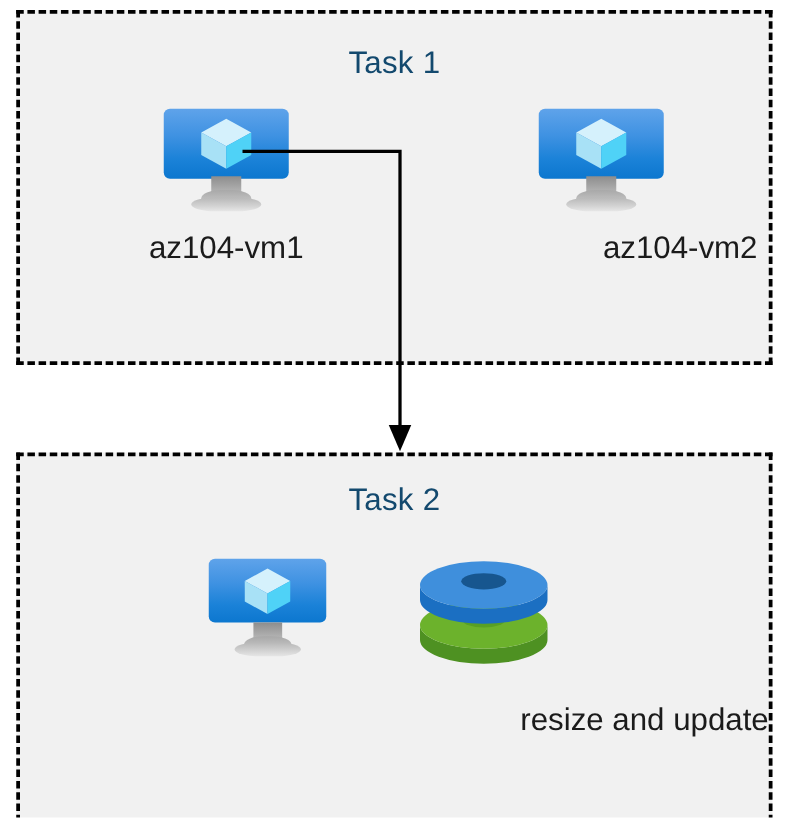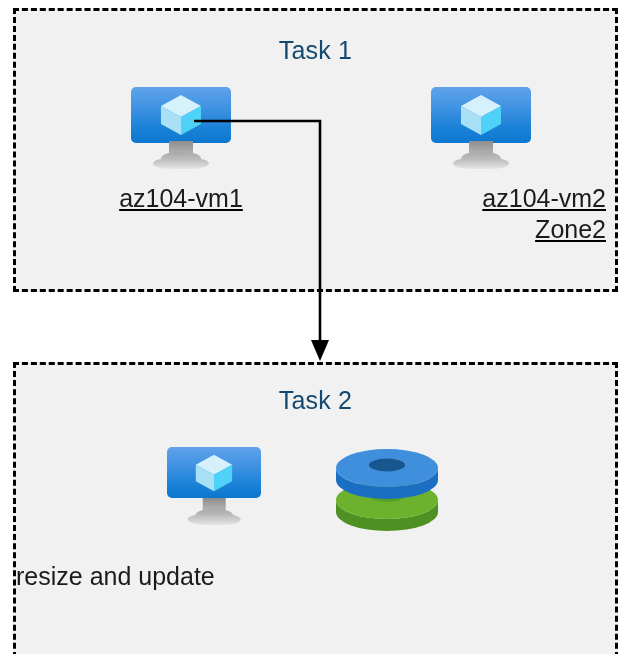--- a/index.html
+++ b/index.html
@@ -65,21 +65,21 @@
   }
   #node-vm1 { left: 40px;  top: 76px; width: 250px; }
   #node-vm2 { left: 340px; top: 76px; width: 250px; text-align: right; }
 
   .node-label {
     color: #1b1b1b;
     font-size: 25px;
     line-height: 31px;
     white-space: nowrap;
   }
-  .node-label-block { margin-top: 12px; text-decoration: underline; }
+  .node-label-block { margin-top: 12px; }
 
   
   .vm-icon {
     position: relative;
     margin: 0 auto;
   }
   .vm-icon.size-lg { width: 100px; height: 84px; }
   .vm-icon.size-md { width: 94px;  height: 80px; }
 
   .vm-screen {
@@ -184,21 +184,20 @@
             <polygon points="3,13 23,24 23,42 3,31" fill="#a8e1f6"></polygon>
             <polygon points="43,13 23,24 23,42 43,31" fill="#4fd2f7"></polygon>
           </svg>
         </div>
         <div class="vm-neck"></div>
         <div class="vm-base-flare"></div>
         <div class="vm-base"></div>
       </div>
       <div class="node-label-block">
         <div class="node-label">az104-vm2</div>
-        <div class="node-label">Zone2</div>
       </div>
     </div>
   </div>
 
   <div class="task-box" id="task-box-2">
     <div class="task-title" id="task-title-2">Task 2</div>
 
     <div style="position:absolute; left:143px; top:82px; width:110px; text-align:center;">
       <div class="vm-icon size-md">
         <div class="vm-screen">
@@ -207,21 +206,21 @@
             <polygon points="3,13 23,24 23,42 3,31" fill="#a8e1f6"></polygon>
             <polygon points="43,13 23,24 23,42 43,31" fill="#4fd2f7"></polygon>
           </svg>
         </div>
         <div class="vm-neck"></div>
         <div class="vm-base-flare"></div>
         <div class="vm-base"></div>
       </div>
     </div>
 
-    <div class="node-label" style="position:absolute; left:0; right:0; top:196px; text-align:left;">resize and update</div>
+    <div class="node-label" style="position:absolute; left:0; right:0; top:196px; text-align:right;">resize and update</div>
   </div>
 
   <svg id="disks-icon" viewBox="0 0 110 88">
 
     <g>
       <path d="M4,56 a51,19 0 0,0 102,0 l0,12 a51,19 0 0,1 -102,0 z" fill="#4e9122"></path>
       <ellipse cx="55" cy="56" rx="51" ry="19" fill="#6cb22c"></ellipse>
       <ellipse cx="55" cy="52" rx="17" ry="6" fill="#58a024"></ellipse>
     </g>
 

